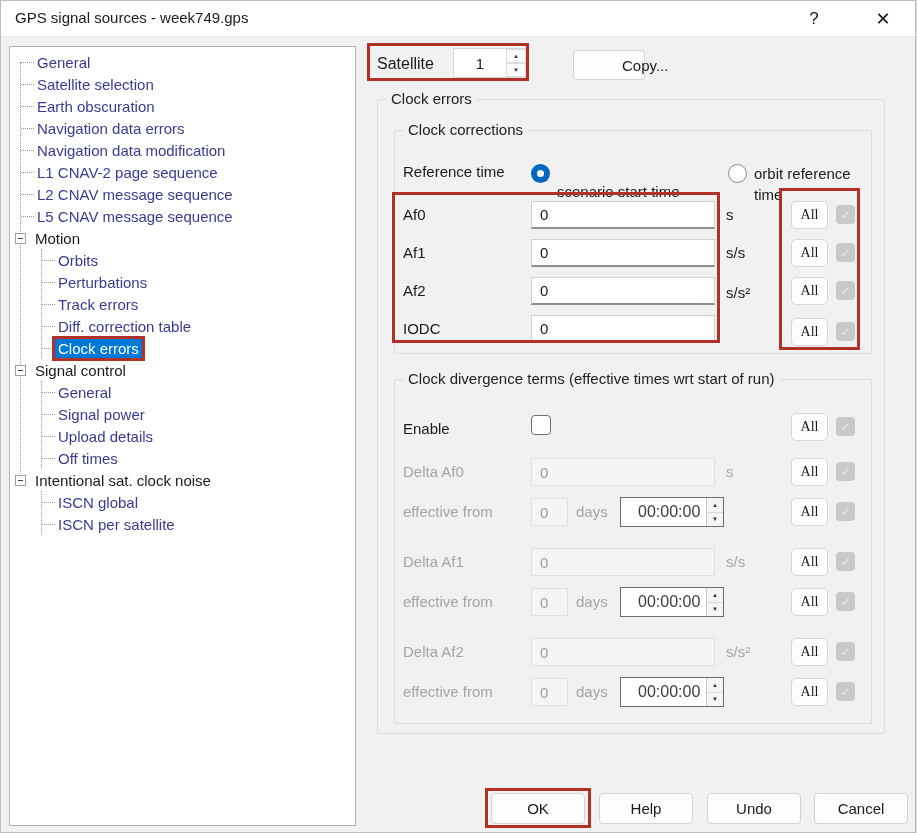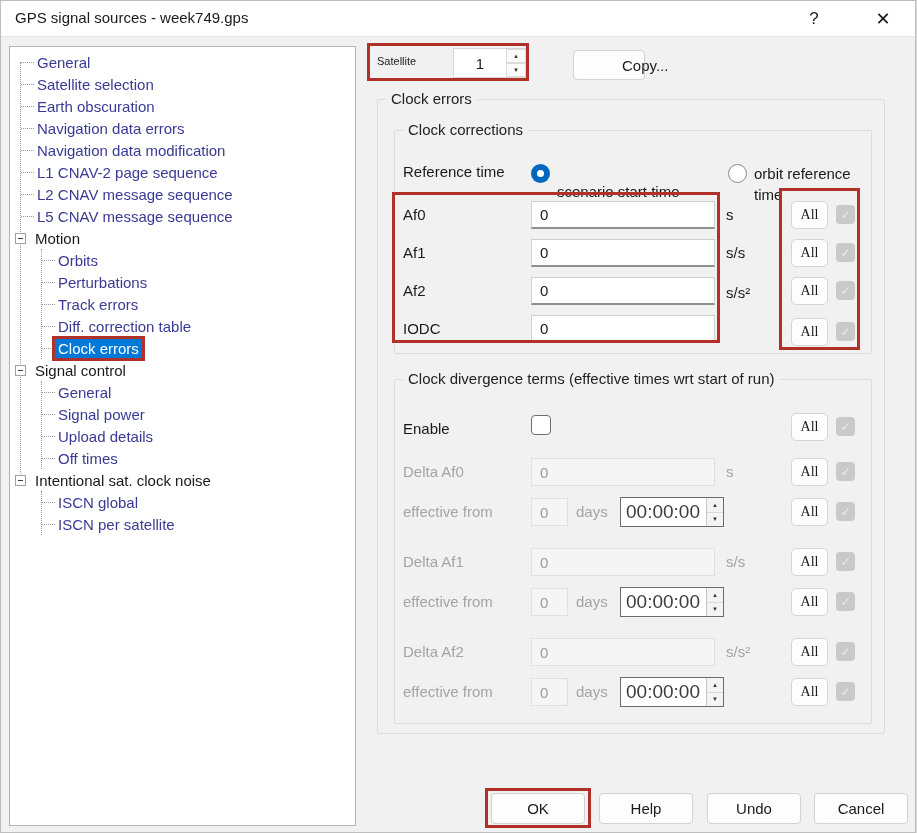--- a/index.html
+++ b/index.html
@@ -27,21 +27,21 @@
   .titem .tlabel { padding:1px 3px; }
   .leaf-root { margin-left:11px; }
   .parent { margin-left:5px; color:#1a1a1a; }
   .ebox { width:11px; height:11px; border:1px solid #9f9f9f; background:#fff; display:flex;
           align-items:center; justify-content:center; margin-right:6px; flex:0 0 auto; position:relative; z-index:1; }
   .ebox .minus { width:5px; height:1px; background:#3c3c3c; }
   .tchildren { position:relative; margin-left:31px; border-left:1px dotted #9a9a9a; }
   .titem.selected .tlabel { background:#0078d7; color:#fff; outline:3px solid #b13129; }
 
   
-  .sat-label { position:absolute; left:376px; top:54px; font-size:11px;text-align:right; }
+  .sat-label { position:absolute; left:376px; top:54px; font-size:16px;text-align:right; }
   .spinbox { position:absolute; left:452px; top:47px; width:74px; height:30px; background:#fff;
              border:1px solid #d6d6d6; display:flex; }
   .spin-val { flex:1; display:flex; align-items:center; justify-content:center; font-size:15px; }
   .spin-btns { width:20px; display:flex; flex-direction:column; }
   .spin-cell { flex:1; display:flex; align-items:center; justify-content:center; font-size:6px;
                color:#333; background:#fbfbfb; border:1px solid #dcdcdc; }
   .copy-btn { position:absolute; left:572px; top:49px; width:72px; height:30px;padding-left:48px; }
 
   .btn { background:#fdfdfd; border:1px solid #d2d2d2; border-radius:4px; font-size:15px;
          font-family:inherit; color:#1a1a1a; cursor:default; }
@@ -74,21 +74,21 @@
           border-radius:4px; }
   .radio { position:absolute; width:19px; height:19px; border-radius:50%; }
   .radio.on { background:#0067c0; }
   .radio.on::after { content:''; position:absolute; left:6px; top:6px; width:7px; height:7px;
                      border-radius:50%; background:#fff; }
   .radio.off { background:#fff; border:1px solid #8a8a8a; }
   .radio-lbl { position:absolute; font-size:15px; line-height:21px; }
 
   .timebox { position:absolute; left:225px; width:104px; height:30px; background:#fff;
              border:1px solid #6b6b6b; display:flex; }
-  .time-val { flex:1; display:flex; align-items:center; padding-left:5px; font-size:19px;
+  .time-val { flex:1; display:flex; align-items:center; padding-left:17px; font-size:16px;
               color:#3c3c3c; }
   .time-btns { width:17px; display:flex; flex-direction:column; border-left:1px solid #c9c9c9;
                background:#f4f4f4; }
   .time-cell { flex:1; display:flex; align-items:center; justify-content:center; font-size:6px;
                color:#333; }
   .time-cell:first-child { border-bottom:1px solid #d9d9d9; }
   .days-lbl { position:absolute; left:181px; font-size:15px; line-height:20px; }
 
   
   .footer-btn { position:absolute; top:792px; width:94px; height:31px; }

